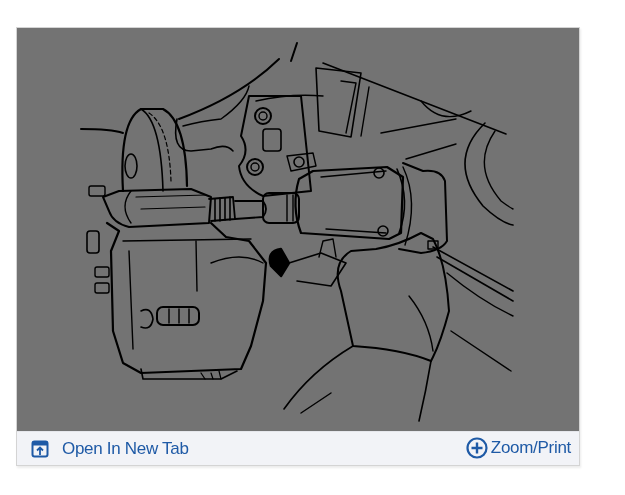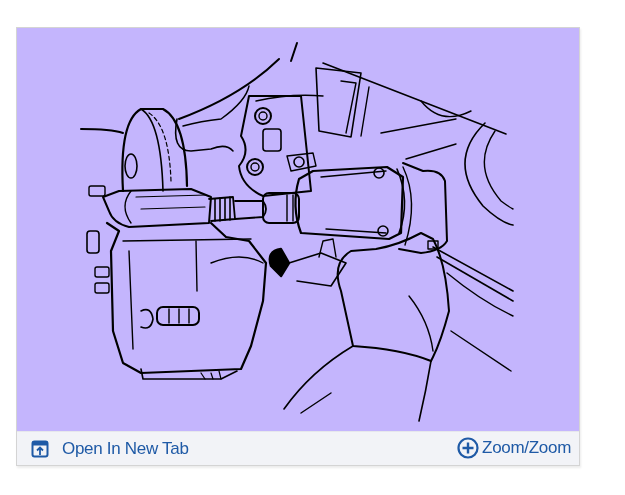--- a/index.html
+++ b/index.html
@@ -1,20 +1,20 @@
 <!DOCTYPE html>
 <html><head>
   <meta charset="utf-8">
   <style>
     html, body { margin: 0; padding: 0; background: #ffffff; }
     body { width: 625px; height: 495px; position: relative; overflow: hidden;
            font-family: "Liberation Sans", sans-serif; }
     .frame {
       position: absolute; left: 16px; top: 27px; width: 562px; height: 437px;
-      border: 1px solid #d4d4d4; background: #c4b5fd;
+      border: 1px solid #d4d4d4; background: #737373;
       box-shadow: 1px 2px 2px rgba(0,0,0,0.08);
     }
     .figure {
       position: absolute; left: 0; top: 0; width: 562px; height: 404px; overflow: hidden;
     }
     .figure svg { position: absolute; left: 0; top: 0; }
     .footer {
       position: absolute; left: 0; bottom: 0; width: 562px; height: 33px;
       background: #f2f3f7; border-top: 1px solid #e6e7ec;
     }
@@ -137,16 +137,16 @@
       </span>
       <span class="link-label">Open In New Tab</span>
     </a>
     <a class="zoom-print">
       <span class="icon">
         <svg width="22" height="22" viewBox="0 0 22 22">
           <circle cx="11" cy="11" r="9.5" fill="none" stroke="#1f5aa6" stroke-width="2.2"></circle>
           <path d="M11 5.5 L11 16.5 M5.5 11 L16.5 11" stroke="#1f5aa6" stroke-width="2.4"></path>
         </svg>
       </span>
-      <span class="link-label">Zoom/Zoom</span>
+      <span class="link-label">Zoom/Print</span>
     </a>
   </div>
 </div>
 
 </body></html>

